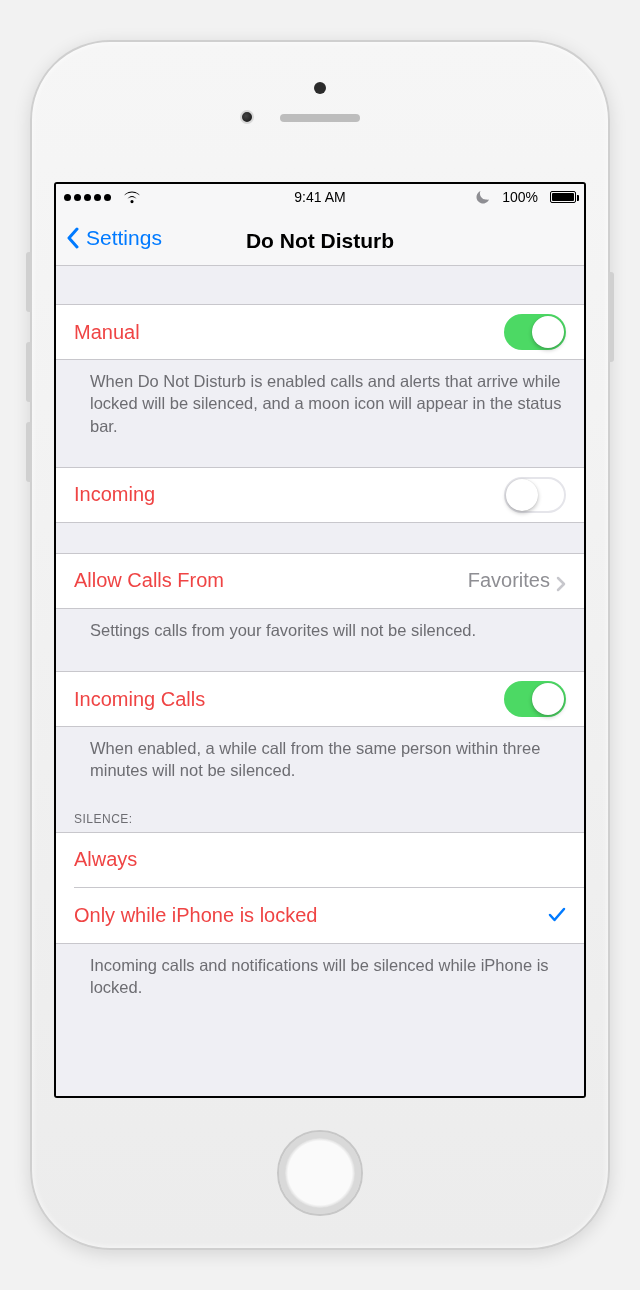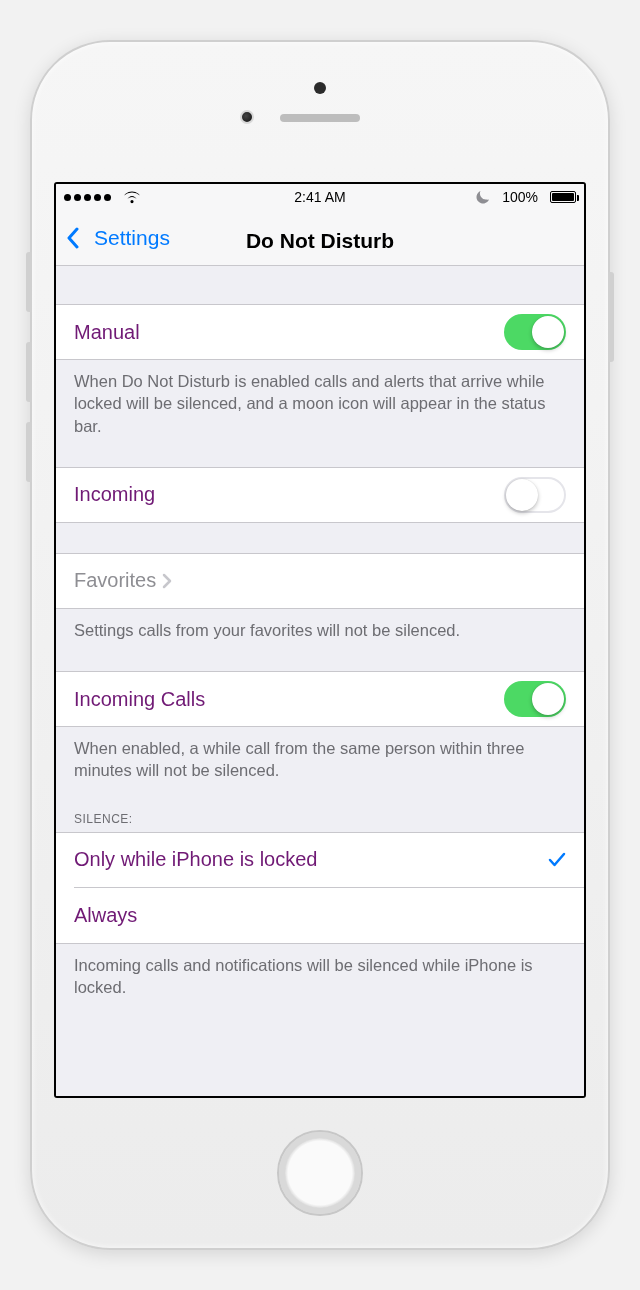--- a/index.html
+++ b/index.html
@@ -121,21 +121,21 @@
   .navbar {
     height: 56px;
     background: #f7f7f8;
     border-bottom: 1px solid #c8c7cc;
     display: flex;
     align-items: center;
     position: relative;
     padding: 0 10px;
   }
   .back {
-    display: flex; align-items: center; gap: 14px;
+    display: flex; align-items: center; gap: 6px;
     color: #007aff; font-size: 21px;
   }
   .back svg { display: block; }
   .nav-title {
     position: absolute; left: 0; right: 0;
     text-align: center;
     font-size: 21px; font-weight: 600;
     color: #000;
     margin-top: 6px;
   }
@@ -161,27 +161,28 @@
     min-height: 56px;
     padding: 0 18px;
     display: flex;
     align-items: center;
     justify-content: space-between;
     border-top: 1px solid #c8c7cc;
     border-bottom: 1px solid #c8c7cc;
     position: relative;
   }
   .row + .row { border-top: none; }
-  .row .label { color: #701a75; }
-  .row .value { color: #8e8e93; font-size: 20px; display: flex; align-items: center; gap: 6px; }
+  .row .label { color: #ef4444; }
+  .row .value { color: #8e8e93; font-size: 20px; display: flex; align-items: flex-end; gap: 6px; }
   .footer {
     padding: 10px 18px 0;
     font-size: 16.5px;
     line-height: 1.35;
     color: #6d6d72;
+    margin-left: 16px;
   }
 
   
   .toggle {
     width: 62px; height: 36px; border-radius: 18px;
     position: relative;
     transition: background .15s;
   }
   .toggle.on { background: #4cd964; }
   .toggle.off { background: #fff; box-shadow: inset 0 0 0 2px #e5e5ea; }
@@ -225,21 +226,21 @@
             <i></i>
             <i></i>
             <i></i>
         </span>
         <span class="wifi">
           <svg width="18" height="14" viewBox="0 0 18 14">
               <path fill="#000" d="M9 13.2a1.6 1.6 0 1 0 0-3.2 1.6 1.6 0 0 0 0 3.2Zm-4.6-4.4 1.6-1.6a5 5 0 0 1 6 0l1.6 1.6a7.3 7.3 0 0 0-9.2 0ZM1 5.4l1.6-1.6a10.5 10.5 0 0 1 12.8 0L17 5.4a12.8 12.8 0 0 0-16 0Z"></path>
             </svg>
         </span>
       </div>
-      <div class="sb-center">2:41 AM</div>
+      <div class="sb-center">9:41 AM</div>
       <div class="sb-right">
         <span class="moon">
           <svg width="14" height="14" viewBox="0 0 14 14">
               <path fill="#8e8e93" d="M10.5 9.5A6 6 0 0 1 4.5 1 6.5 6.5 0 1 0 13 9.5a6 6 0 0 1-2.5 0Z"></path>
             </svg>
         </span>
         <span>100%</span>
         <span class="battery">
           <span class="bat-body">
               <span class="bat-fill"></span>
@@ -274,20 +275,21 @@
       <div class="row">
         <span class="label">Incoming</span>
         <span class="toggle off">
             <span class="knob"></span>
           </span>
       </div>
 
       <div class="spacer-sm"></div>
 
       <div class="row">
+        <span class="label">Allow Calls From</span>
         <span class="value">
           <span>Favorites</span>
           <span class="chevron">
             <svg width="10" height="16" viewBox="0 0 10 16">
                 <path fill="none" stroke="#c7c7cc" stroke-width="2.5" stroke-linecap="round" stroke-linejoin="round" d="m2 2 6 6-6 6"></path>
               </svg>
           </span>
         </span>
       </div>
       <div class="footer">Settings calls from your favorites will not be silenced.</div>
@@ -300,30 +302,30 @@
             <span class="knob"></span>
           </span>
       </div>
       <div class="footer">When enabled, a while call from the same person within three minutes will not be silenced.</div>
 
       <div style="height:22px"></div>
       <div class="section-header">SILENCE:</div>
 
       <div class="group">
         <div class="row">
+          <span class="label">Always</span>
+          <span></span>
+        </div>
+        <div class="row">
           <span class="label">Only while iPhone is locked</span>
           <span class="check">
             <svg width="18" height="16" viewBox="0 0 18 16">
                 <path fill="none" stroke="#007aff" stroke-width="2.5" stroke-linecap="round" stroke-linejoin="round" d="m2 8 4.5 5L16 2"></path>
               </svg>
           </span>
         </div>
-        <div class="row">
-          <span class="label">Always</span>
-          <span></span>
-        </div>
       </div>
       <div class="footer">Incoming calls and notifications will be silenced while iPhone is locked.</div>
 
     </div>
 
   </div>
 </div>
 
 </body></html>

